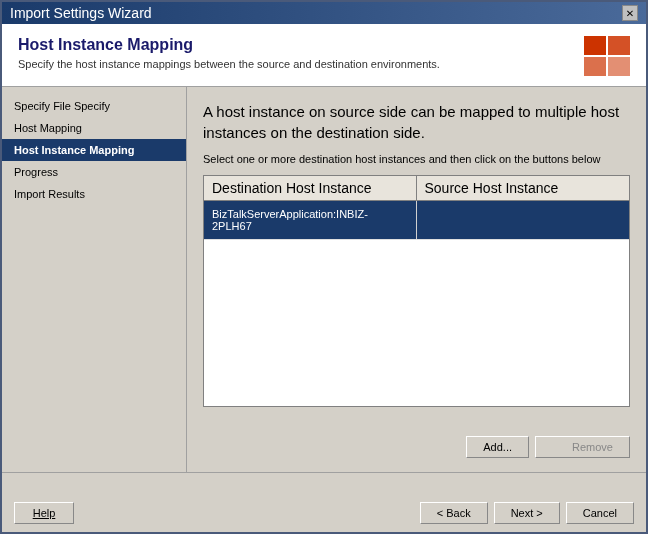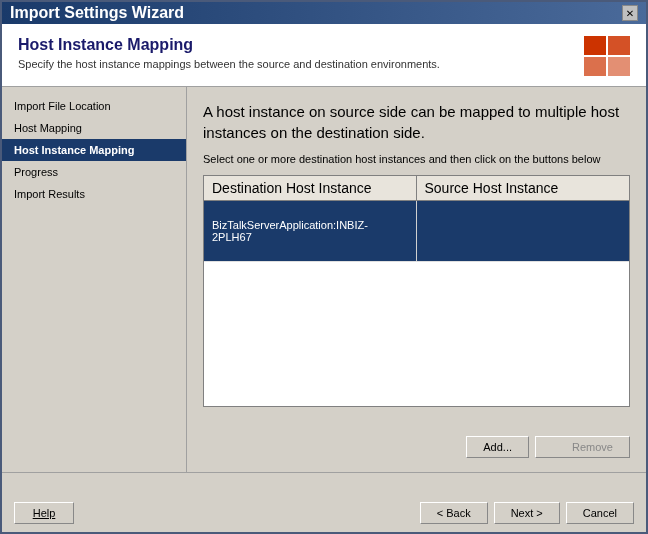--- a/index.html
+++ b/index.html
@@ -29,22 +29,22 @@
       color: white;
       padding: 4px 8px;
       display: flex;
       justify-content: space-between;
       align-items: center;
       height: 22px;
       flex-shrink: 0;
     }
 
     .title-bar-text {
-      font-size: 16px;
-      font-weight: bold;
+      font-size: 14px;
+      font-weight: normal;
     }
 
     .title-bar-close {
       width: 16px;
       height: 16px;
       background: #c0c0c0;
       border: 1px solid #888;
       display: flex;
       align-items: center;
       justify-content: center;
@@ -180,21 +180,21 @@
       grid-template-columns: 1fr 1fr;
       border-bottom: 1px solid #e0e0e0;
     }
 
     .table-row.selected {
       background: #1a3a6a;
       color: white;
     }
 
     .table-cell {
-      padding: 18px 8px;
+      padding: 7px 8px;
       font-size: 11px;
       border-right: 1px solid #d0d0d0;
     }
 
     .table-cell:last-child {
       border-right: none;
     }
 
     .button-row {
       display: flex;
@@ -267,21 +267,21 @@
       <div class="logo-square"></div>
       <div class="logo-square"></div>
       <div class="logo-square"></div>
     </div>
   </div>
 
   <div class="main-content">
 
     <div class="sidebar">
       <div class="sidebar-item">
-        <span>Import File Location</span>
+        <span>Specify File Specify</span>
       </div>
       <div class="sidebar-item">
         <span>Host Mapping</span>
       </div>
       <div class="sidebar-item active">
         <span>Host Instance Mapping</span>
       </div>
       <div class="sidebar-item">
         <span>Progress</span>
       </div>

